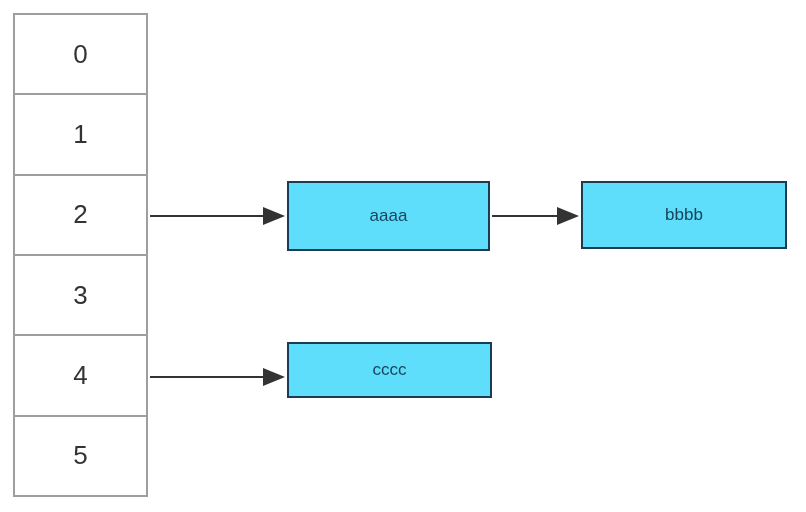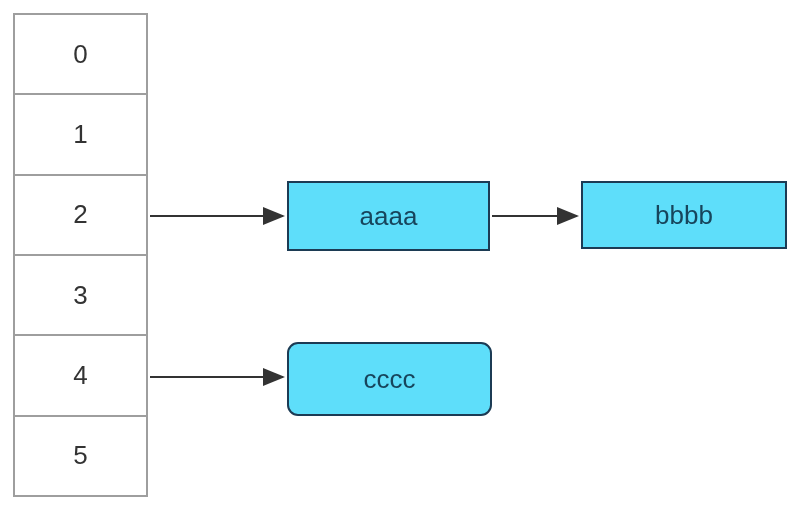--- a/index.html
+++ b/index.html
@@ -34,25 +34,25 @@
     box-sizing:border-box;
     font-size:26px;color:var(--array-text);
   }
   .array-cell:last-child{border-bottom:none;}
   .node{
     position:absolute;
     background:var(--node-fill);
     border:2px solid var(--node-border);
     box-sizing:border-box;
     display:flex;align-items:center;justify-content:center;
-    font-size:26px;color:var(--node-text);
+    font-size:17px;color:var(--node-text);
   }
   .node-aaaa{left:287px;top:181px;width:203px;height:70px;}
   .node-bbbb{left:581px;top:181px;width:206px;height:68px;align-items:center;}
-  .node-cccc{left:287px;top:342px;width:205px;height:74px;border-radius:11px;}
+  .node-cccc{left:287px;top:342px;width:205px;height:56px;}
   .arrow-layer{position:absolute;left:0;top:0;width:806px;height:512px;pointer-events:none;}
 </style>
 </head>
 <body>
 
 <div class="canvas">
 
   <div class="array">
     <div class="array-cell">
       <span>0</span>

